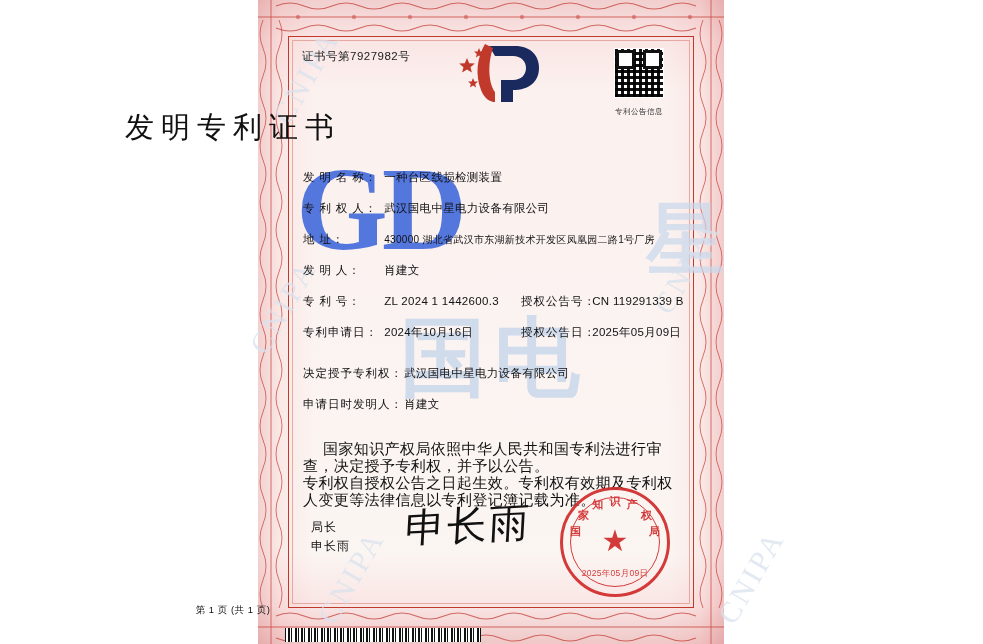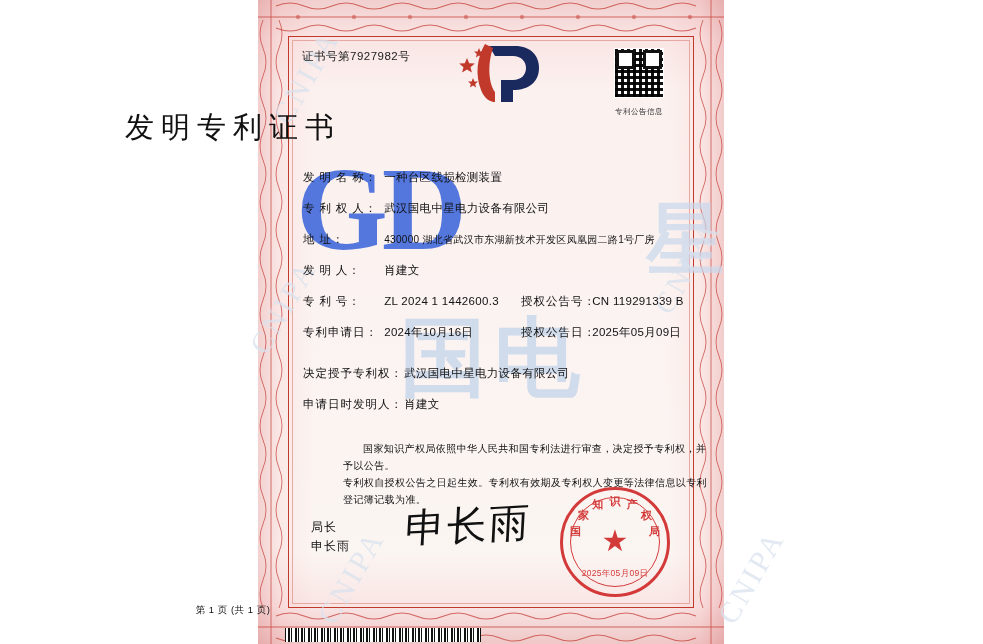--- a/index.html
+++ b/index.html
@@ -213,25 +213,24 @@
     top: 0;
   }
   .frow .col2 .flabel { width: 68px; }
 
   
   .statement {
     position: absolute;
     left: 303px;
     top: 440px;
     width: 372px;
-    font-size: 10px;
+    font-size: 15px;
     line-height: 17px;
     color: #111;
     letter-spacing: .4px;
-    margin-left: 40px;
   }
   .statement .indent { text-indent: 20px; }
 
   
   .sig-label {
     position: absolute;
     left: 311px; top: 518px;
     font-size: 12px;
     line-height: 19px;
     color: #111;

